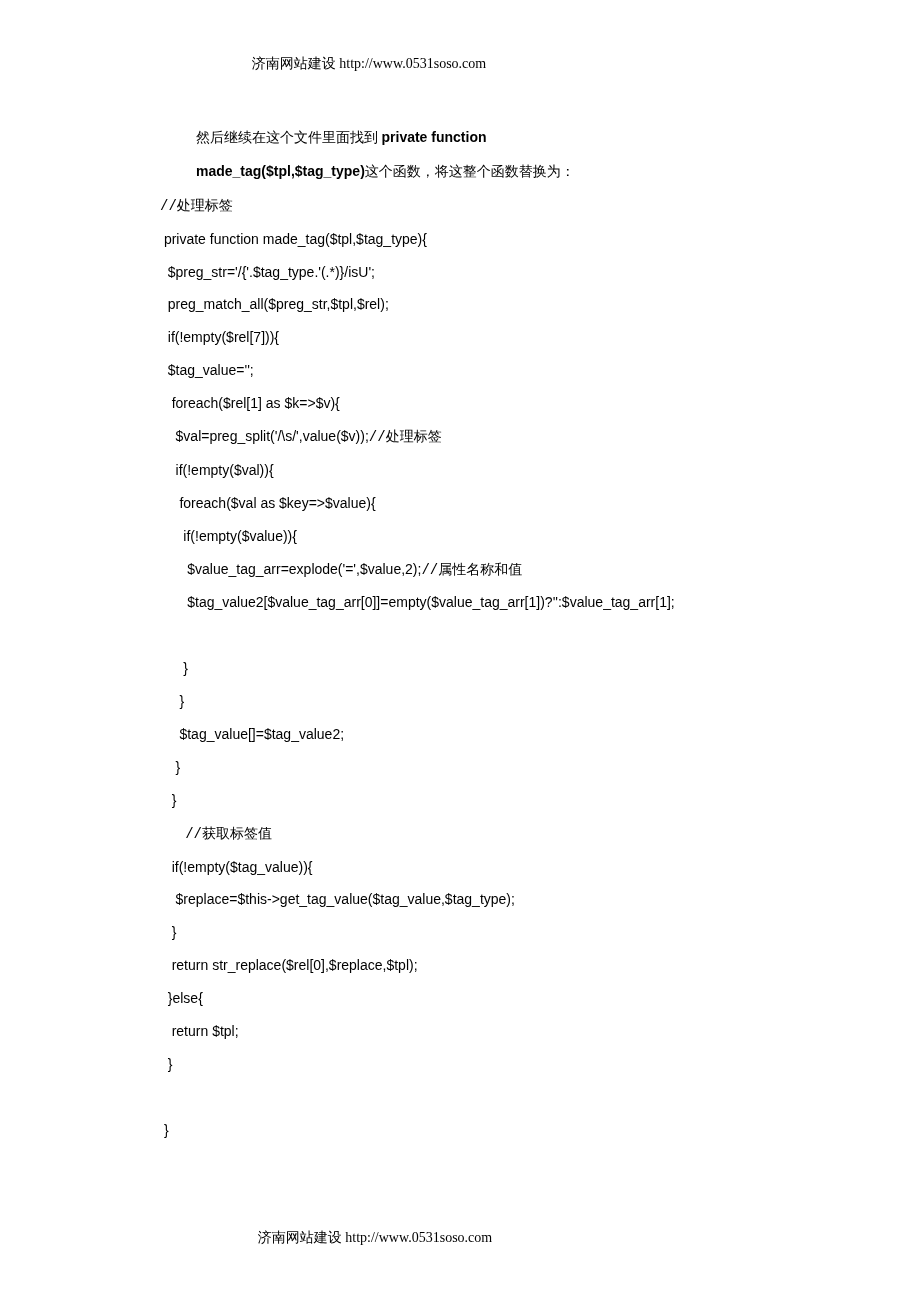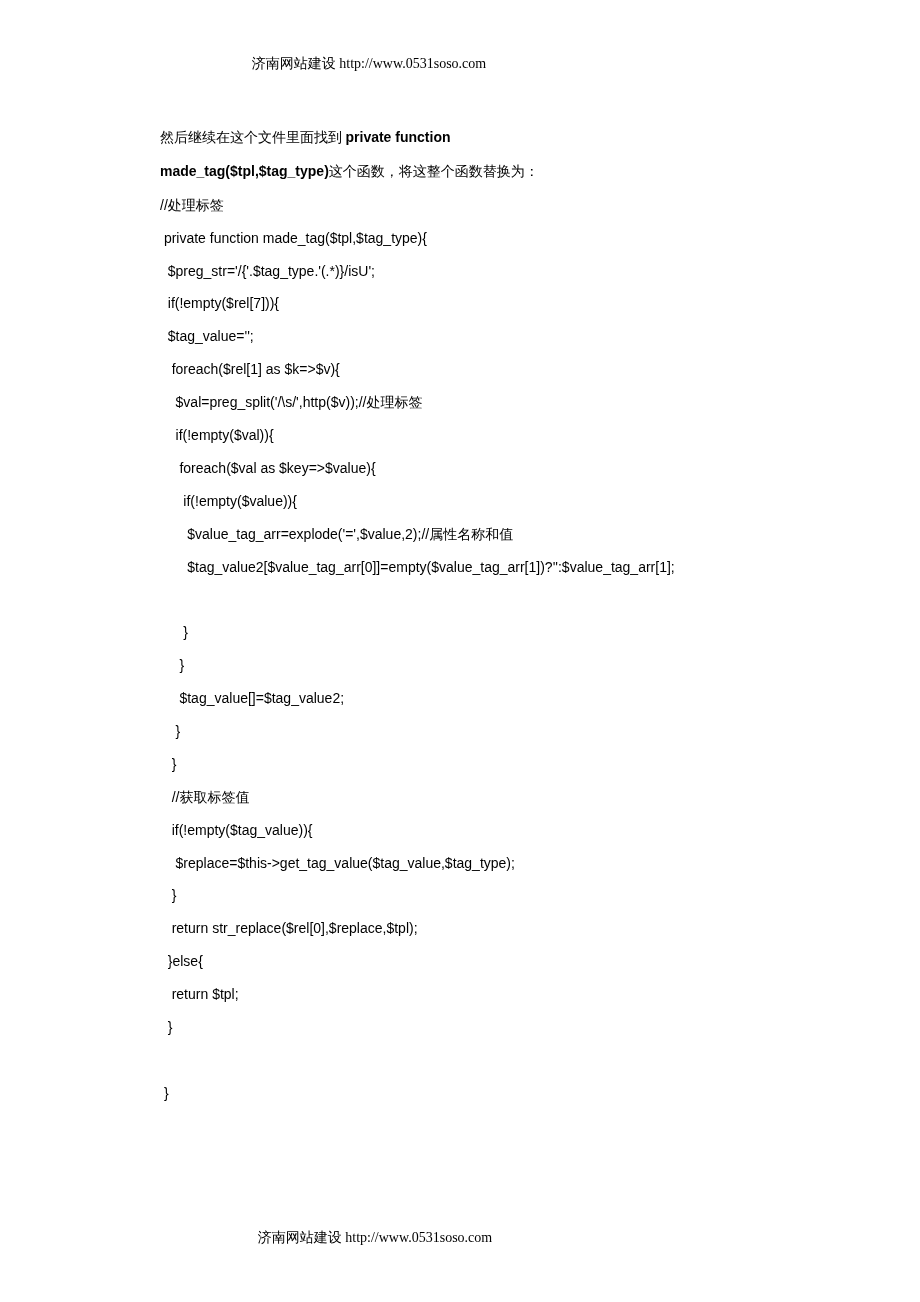--- a/index.html
+++ b/index.html
@@ -31,53 +31,55 @@
     right: 0;
   }
   .content {
     padding: 0 160px 0 160px;
     font-size: 14px;
     line-height: 2.35;
     color: #000;
   }
   .intro {
     font-family: "SimSun", "宋体", serif;
+    margin-left: 36px;
   }
   .intro .bold {
     font-family: Arial, sans-serif;
     font-weight: bold;
   }
   .code-line {
     font-family: Arial, "Helvetica", sans-serif;
     white-space: pre;
   }
   .cn-comment {
-    font-family: Liberation Sans, sans-serif;
+    font-family: Liberation Mono, monospace;
   }
 </style>
 </head>
 <body>
 
 <div class="page">
 
   <div class="header">济南网站建设 http://www.0531soso.com</div>
 
   <div class="content">
 
     <div class="intro">
       <span>然后继续在这个文件里面找到 </span><span class="bold">private function made_tag($tpl,$tag_type)</span><span>这个函数，将这整个函数替换为：</span>
     </div>
 
     <div class="code-line"><span class="cn-comment">//处理标签</span></div>
     <div class="code-line"> private function made_tag($tpl,$tag_type){</div>
     <div class="code-line">  $preg_str='/{'.$tag_type.'(.*)}/isU';</div>
+    <div class="code-line">  preg_match_all($preg_str,$tpl,$rel);</div>
     <div class="code-line">  if(!empty($rel[7])){</div>
     <div class="code-line">  $tag_value='';</div>
     <div class="code-line">   foreach($rel[1] as $k=&gt;$v){</div>
-    <div class="code-line"><span>    $val=preg_split('/\s/',http($v));</span><span class="cn-comment">//处理标签</span></div>
+    <div class="code-line"><span>    $val=preg_split('/\s/',value($v));</span><span class="cn-comment">//处理标签</span></div>
     <div class="code-line">    if(!empty($val)){</div>
     <div class="code-line">     foreach($val as $key=&gt;$value){</div>
     <div class="code-line">      if(!empty($value)){</div>
     <div class="code-line"><span>       $value_tag_arr=explode('=',$value,2);</span><span class="cn-comment">//属性名称和值</span></div>
     <div class="code-line">       $tag_value2[$value_tag_arr[0]]=empty($value_tag_arr[1])?'':$value_tag_arr[1];</div>
     <div class="code-line">     </div>
     <div class="code-line">      }</div>
     <div class="code-line">     }</div>
     <div class="code-line">     $tag_value[]=$tag_value2;</div>
     <div class="code-line">    }</div>

